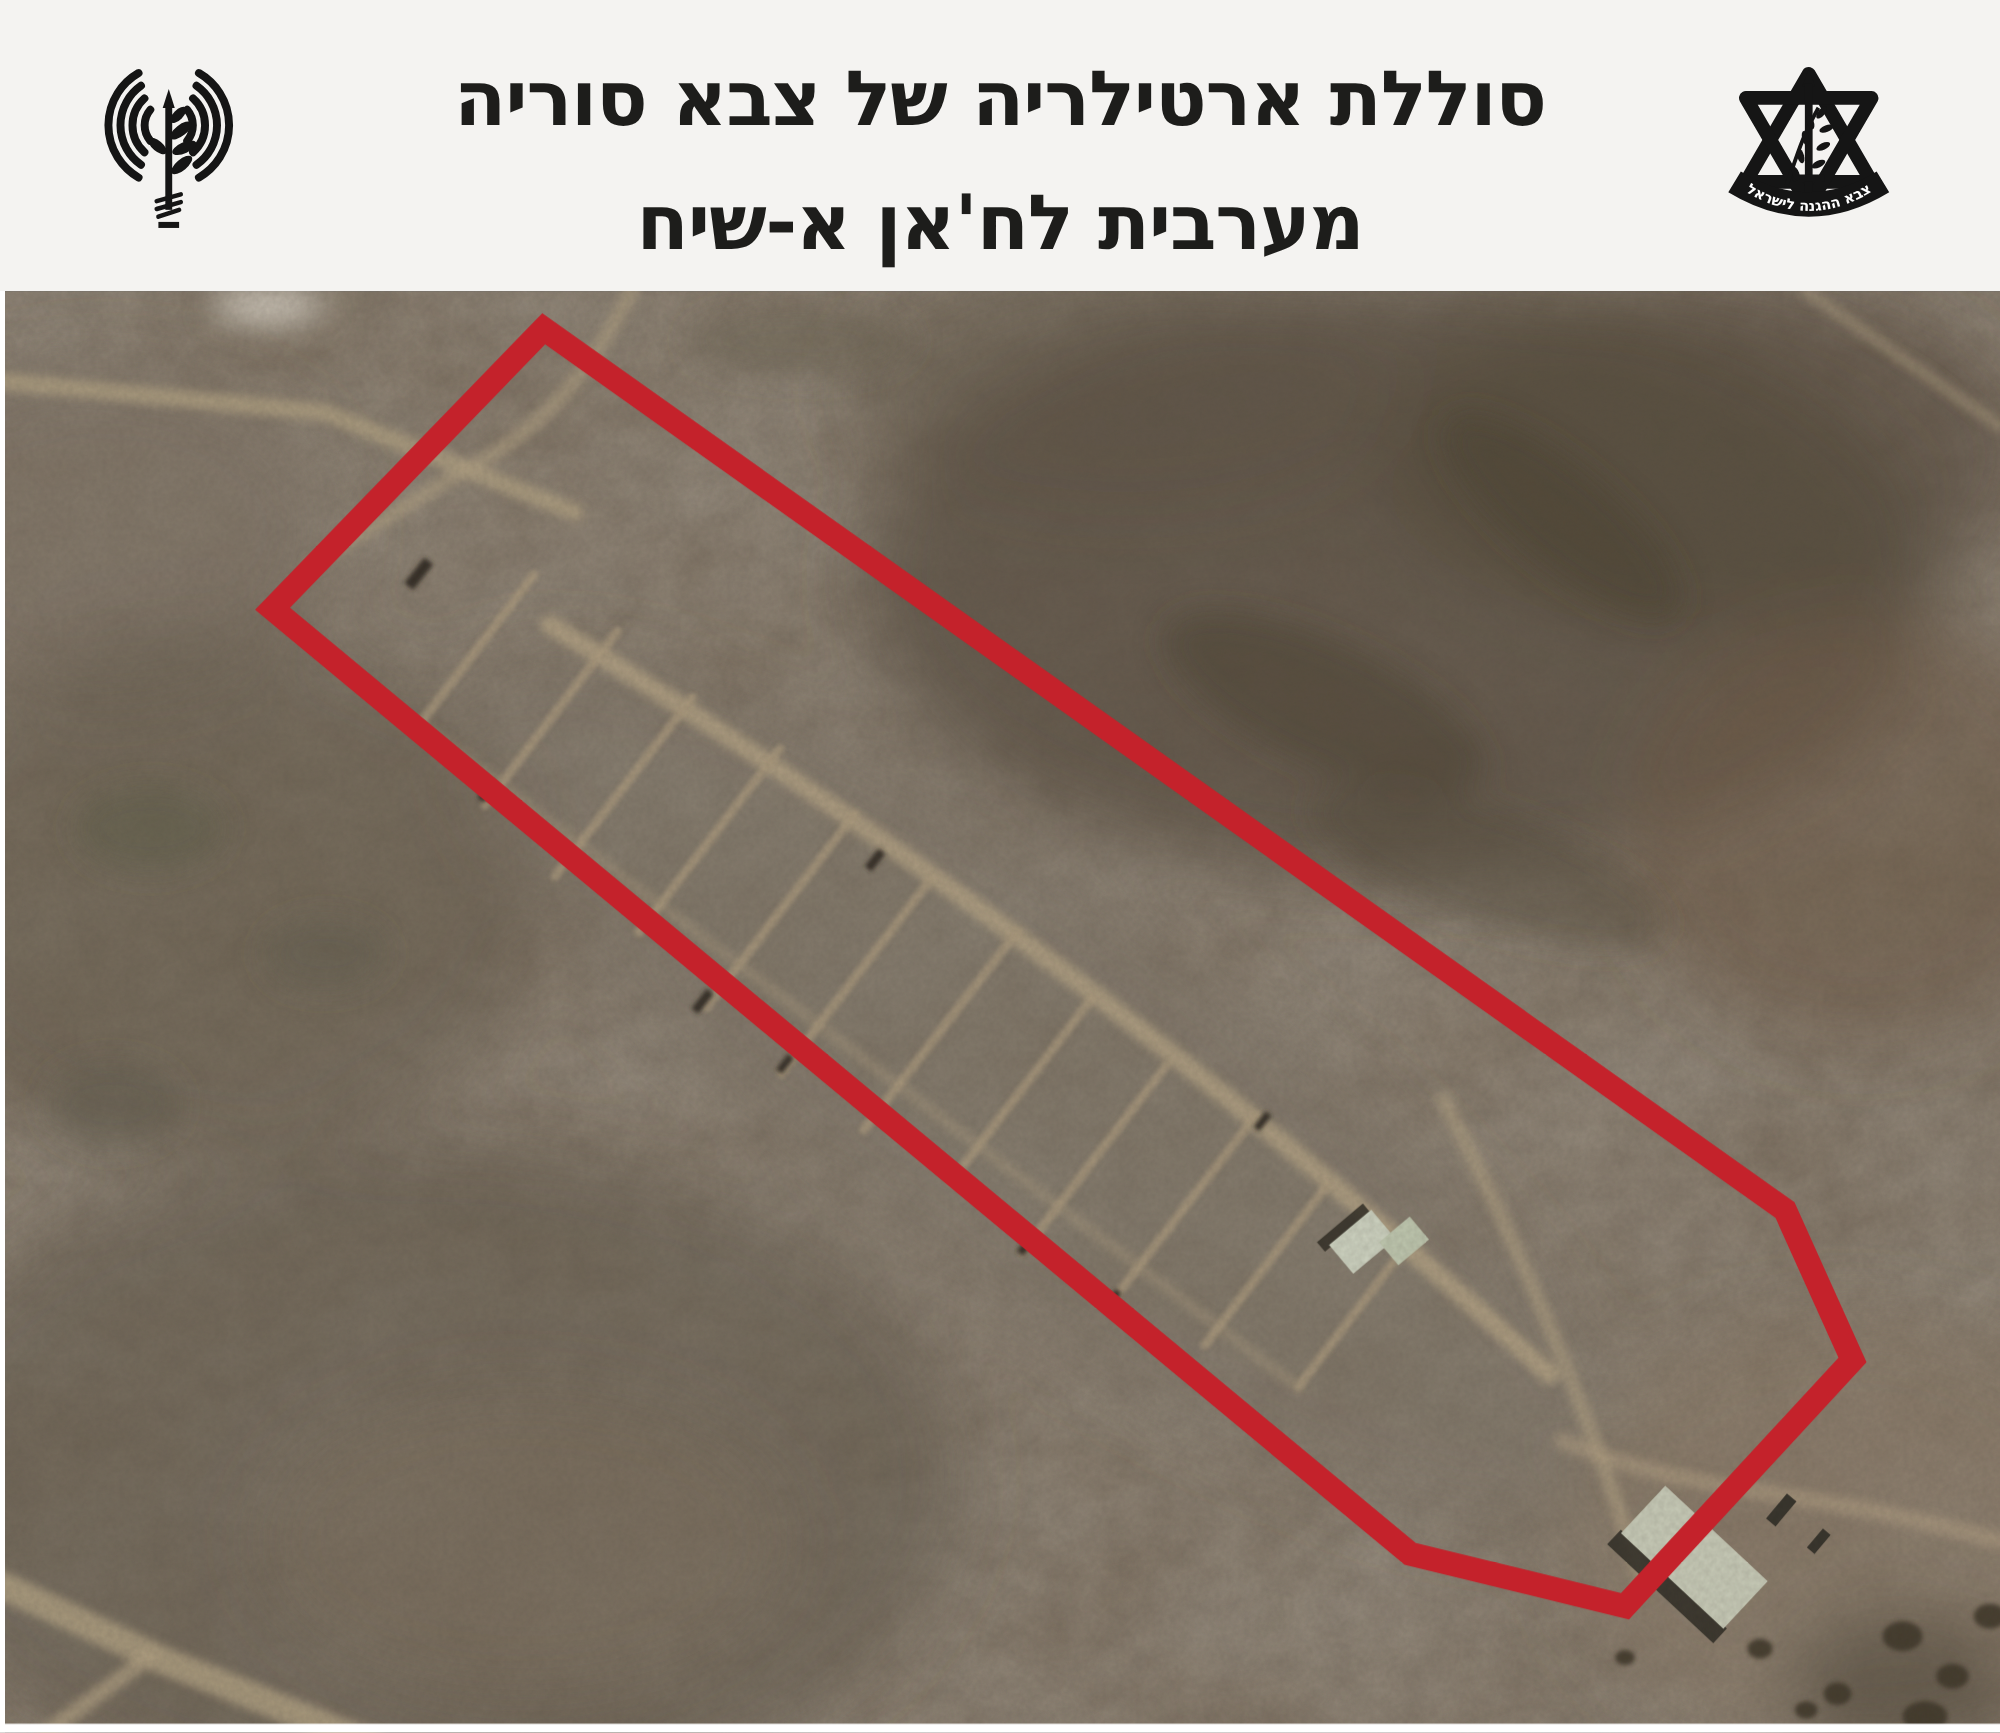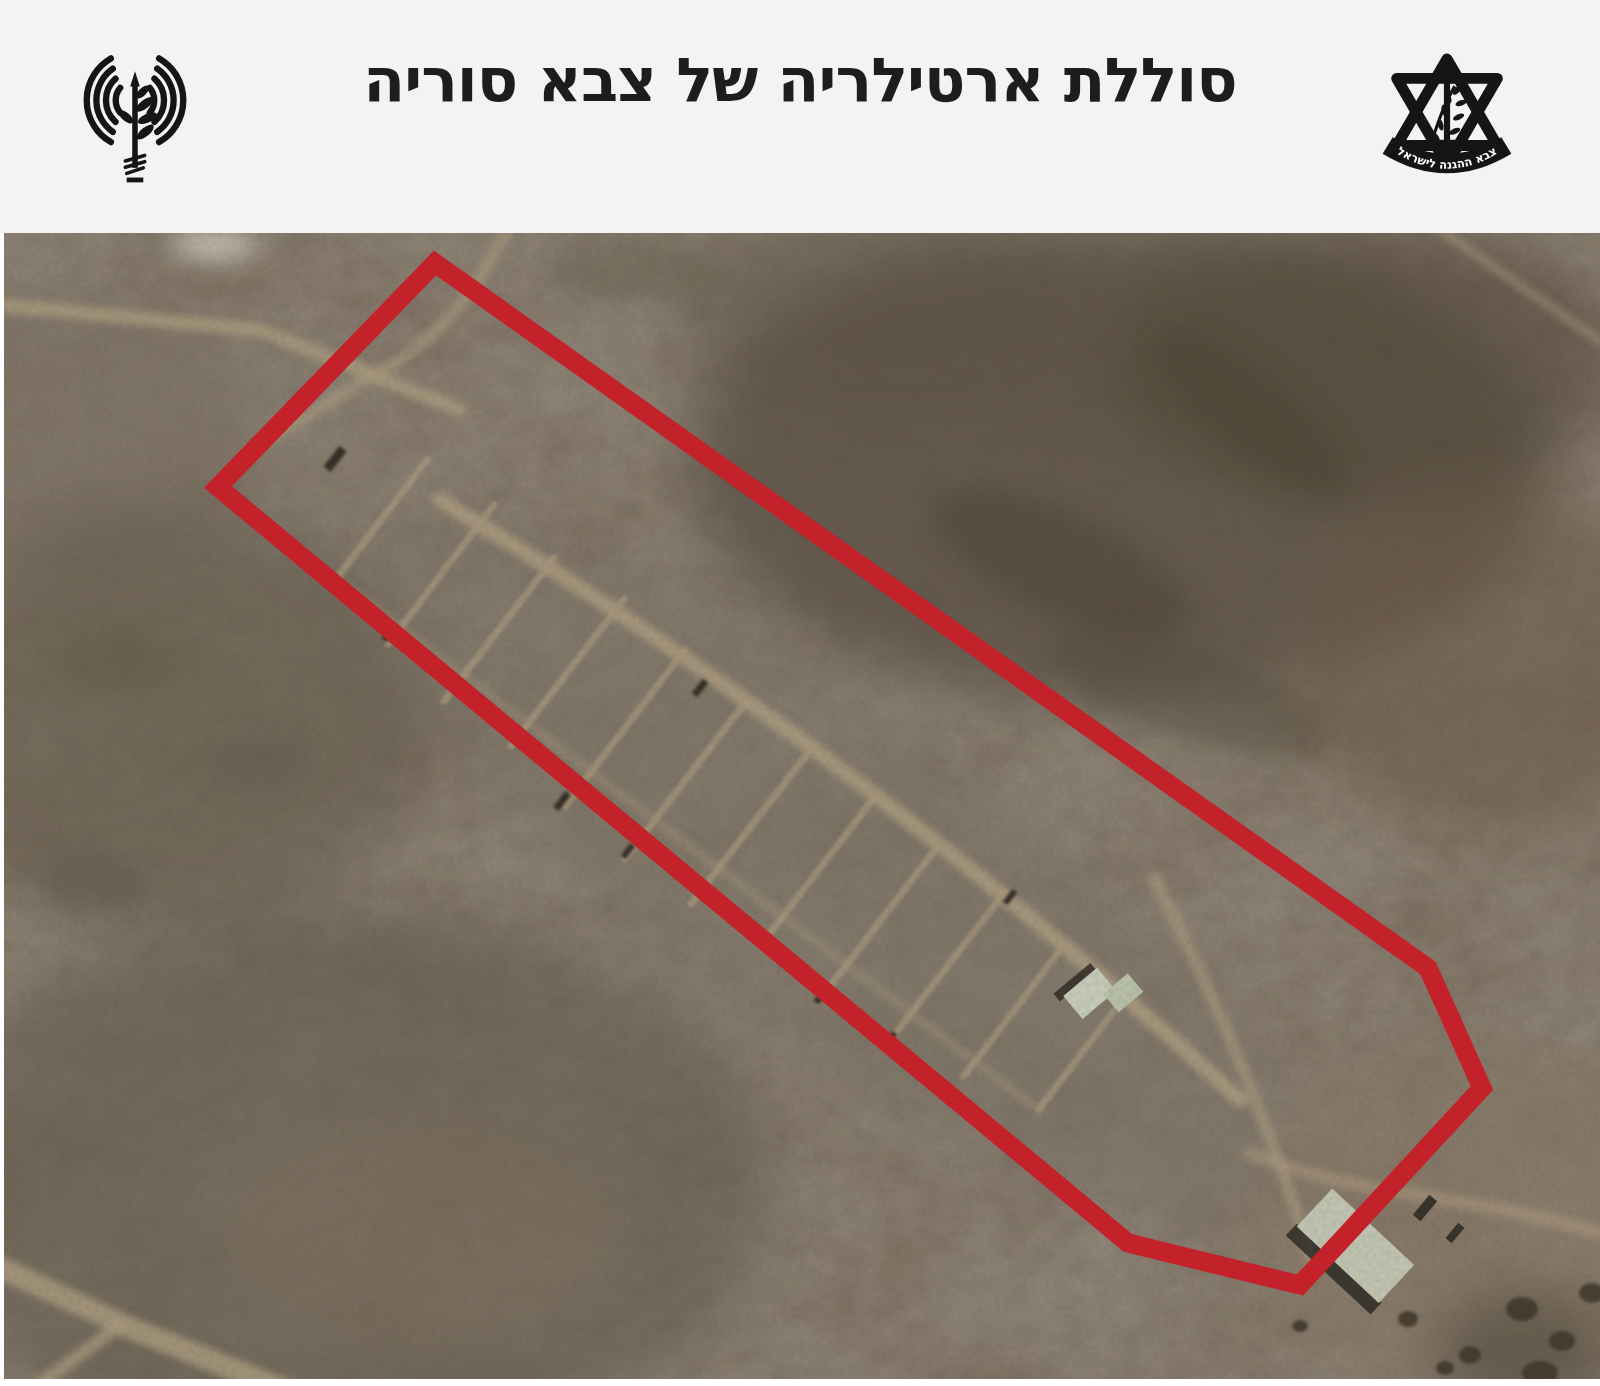--- a/index.html
+++ b/index.html
@@ -54,20 +54,21 @@
       <g stroke="#151515" stroke-width="2.6" fill="none" stroke-linecap="round">
         <path d="M43,84 L57,80"></path>
         <path d="M43,88.5 L57,84.5"></path>
         <path d="M44,93 L56,89"></path>
       </g>
       <rect x="44" y="96" width="12" height="3.5" fill="#151515"></rect>
     </svg>
 
     <div class="title">
       <div class="line">סוללת ארטילריה של צבא סוריה</div>
+      <div class="line">מערבית לח'אן א-שיח</div>
     </div>
 
     <svg class="logo-right" viewBox="0 0 110 100" aria-hidden="true">
       <defs>
         <path id="ribbon-curve" d="M14,79 Q55,105 96,79" fill="none"></path>
       </defs>
       <g stroke="#151515" stroke-width="8.5" fill="none" stroke-linejoin="round">
         <polygon points="55,7 16,74 94,74"></polygon>
         <polygon points="55,89 16,22 94,22"></polygon>
       </g>

